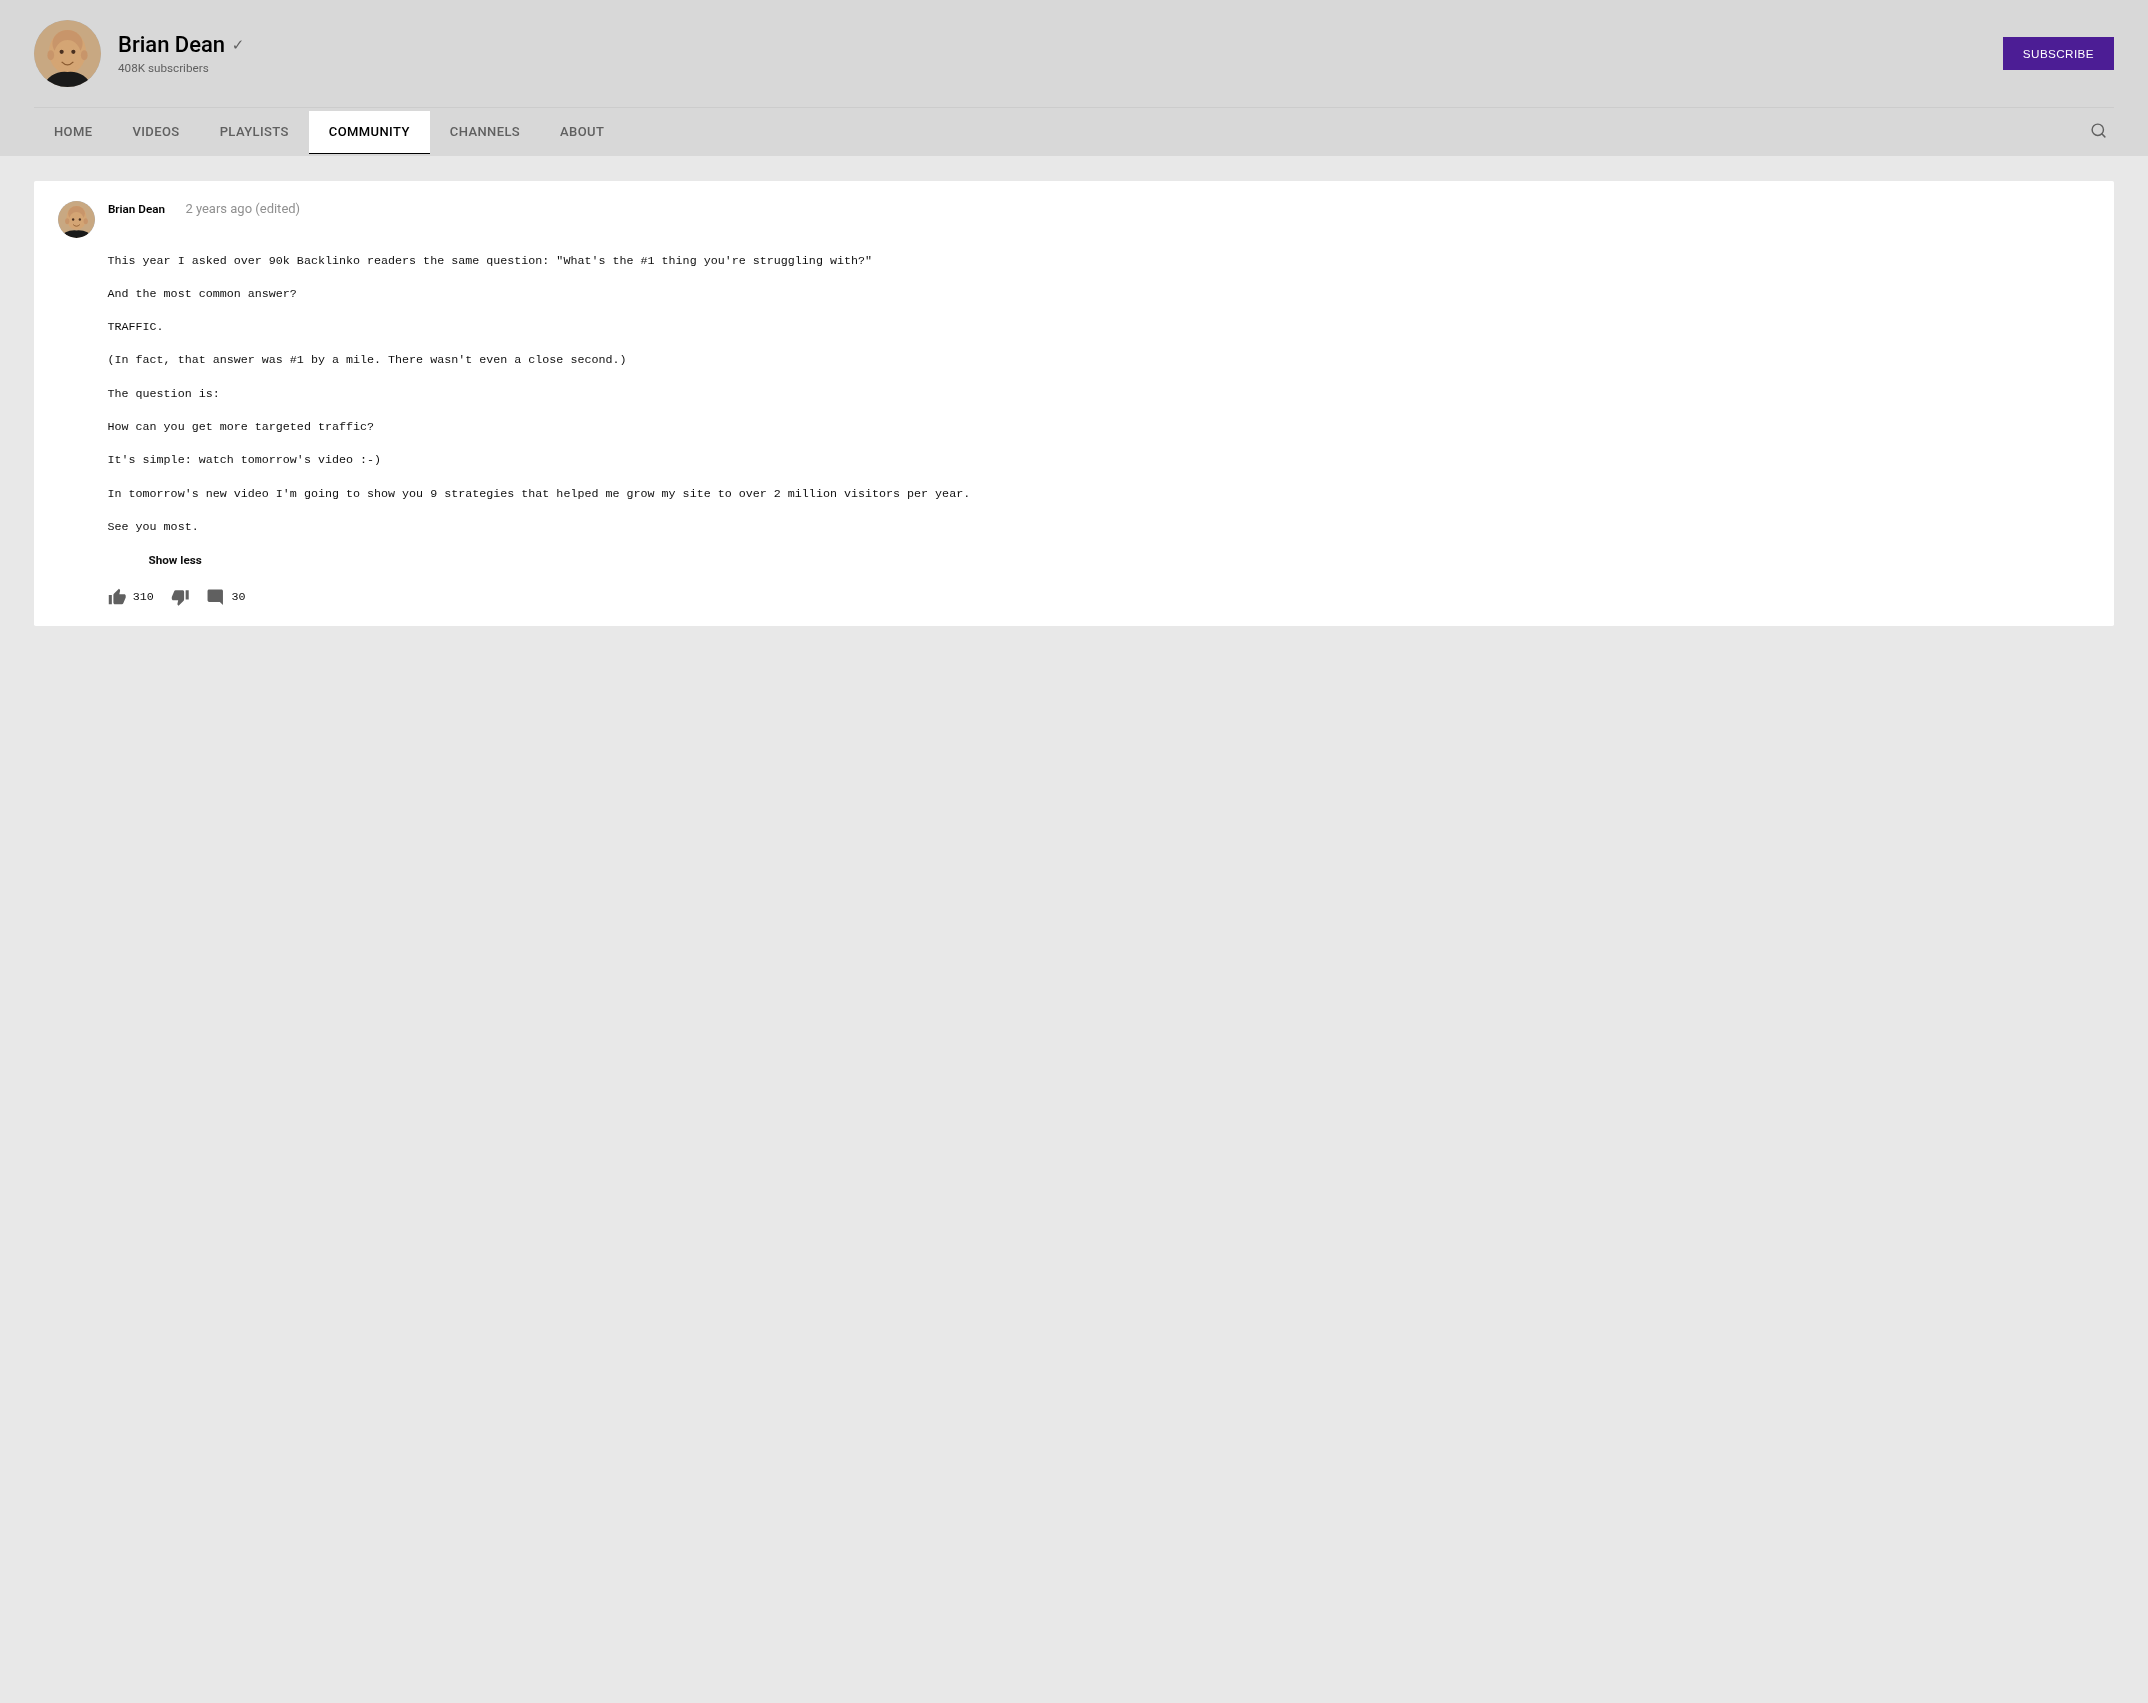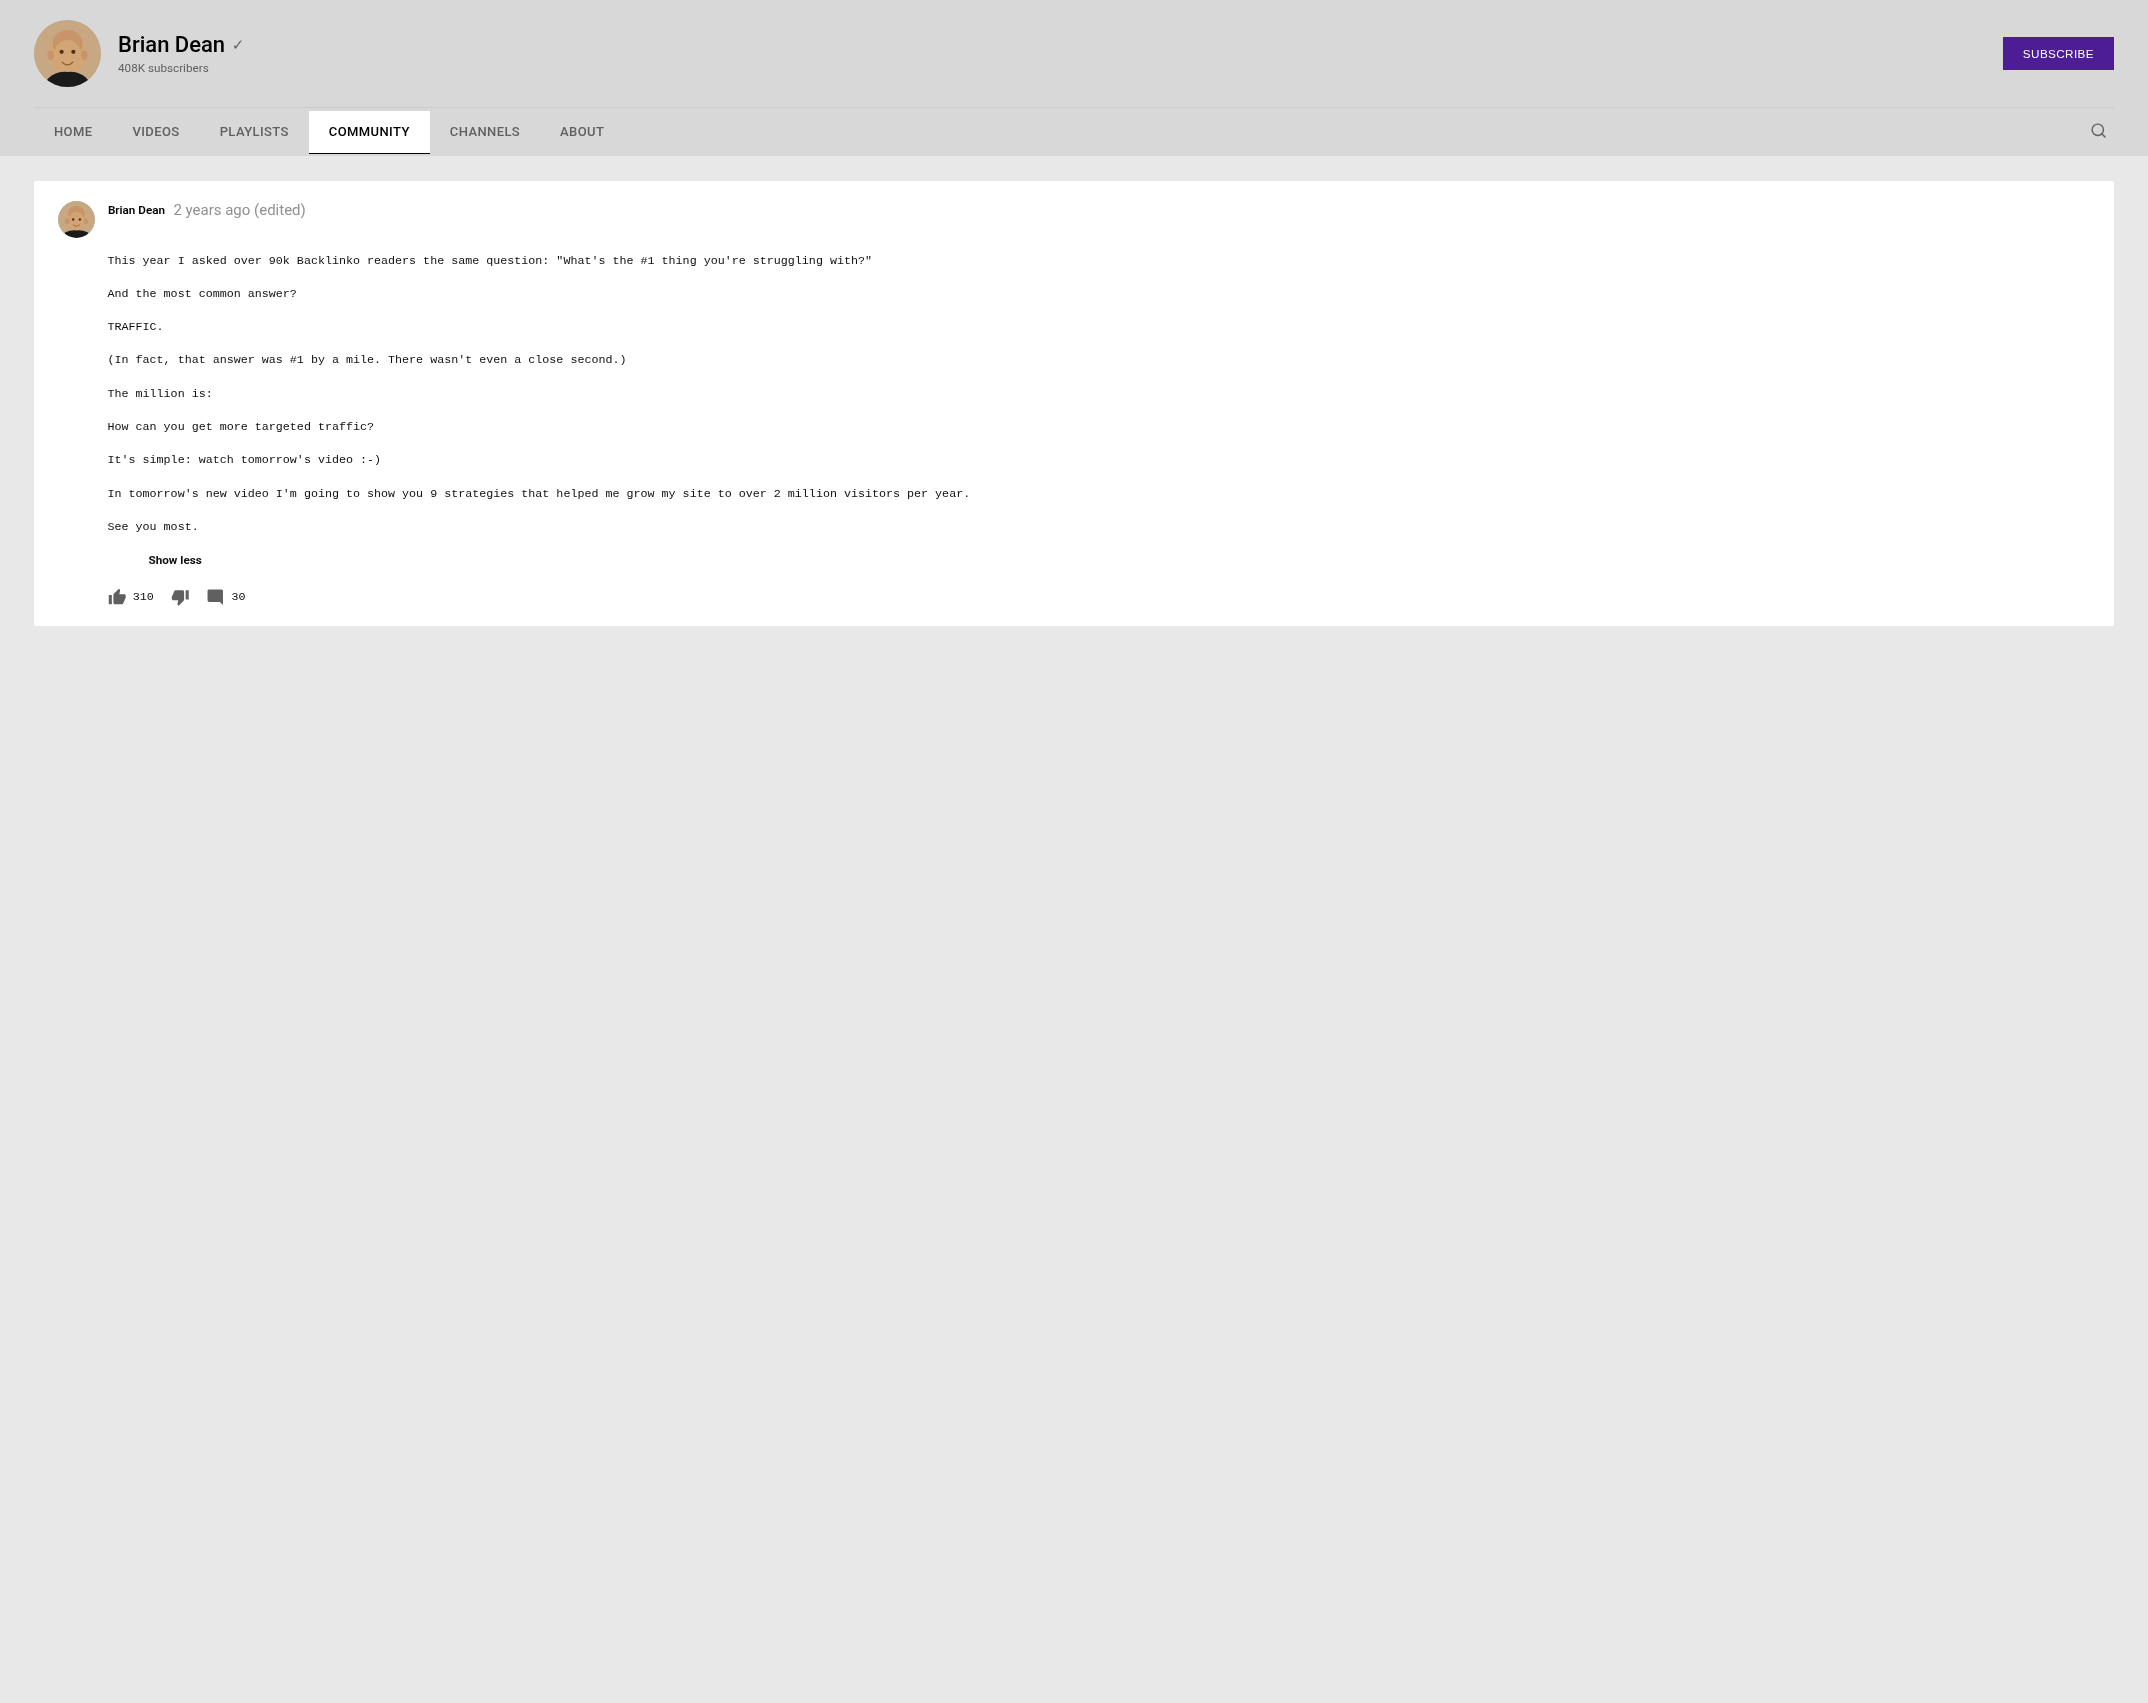--- a/index.html
+++ b/index.html
@@ -161,22 +161,23 @@
       flex-wrap: wrap;
     }
 
     .post-author {
       font-size: 11.7px;
       font-weight: 600;
       color: #000;
     }
 
     .post-time {
-      font-size: 15px;
+      font-size: 13px;
       color: #909090;
+      margin-left: 12px;
     }
 
     .post-body {
       font-size: 11.7px;
       line-height: 1.7;
       color: #0f0f0f;
       margin-left: 50px;
     }
 
     .post-body p {
@@ -304,21 +305,21 @@
         <span class="post-author">Brian Dean</span>
         <span class="post-time">2 years ago (edited)</span>
       </div>
     </div>
 
     <div class="post-body">
       <p>This year I asked over 90k Backlinko readers the same question:  "What's the #1 thing you're struggling with?"</p>
       <p>And the most common answer?</p>
       <p>TRAFFIC.</p>
       <p>(In fact, that answer was #1 by a mile. There wasn't even a close second.)</p>
-      <p>The million is:</p>
+      <p>The question is:</p>
       <p>How can you get more targeted traffic?</p>
       <p>It's simple: watch tomorrow's video :-)</p>
       <p>In tomorrow's new video I'm going to show you 9 strategies that helped me grow my site to over 2 million visitors per year.</p>
       <p>See you most.</p>
       <span class="show-less">Show less</span>
     </div>
 
     <div class="post-reactions">
       <div class="reaction-item">
         <svg class="thumb-up-svg" viewBox="0 0 24 24" xmlns="http://www.w3.org/2000/svg">

